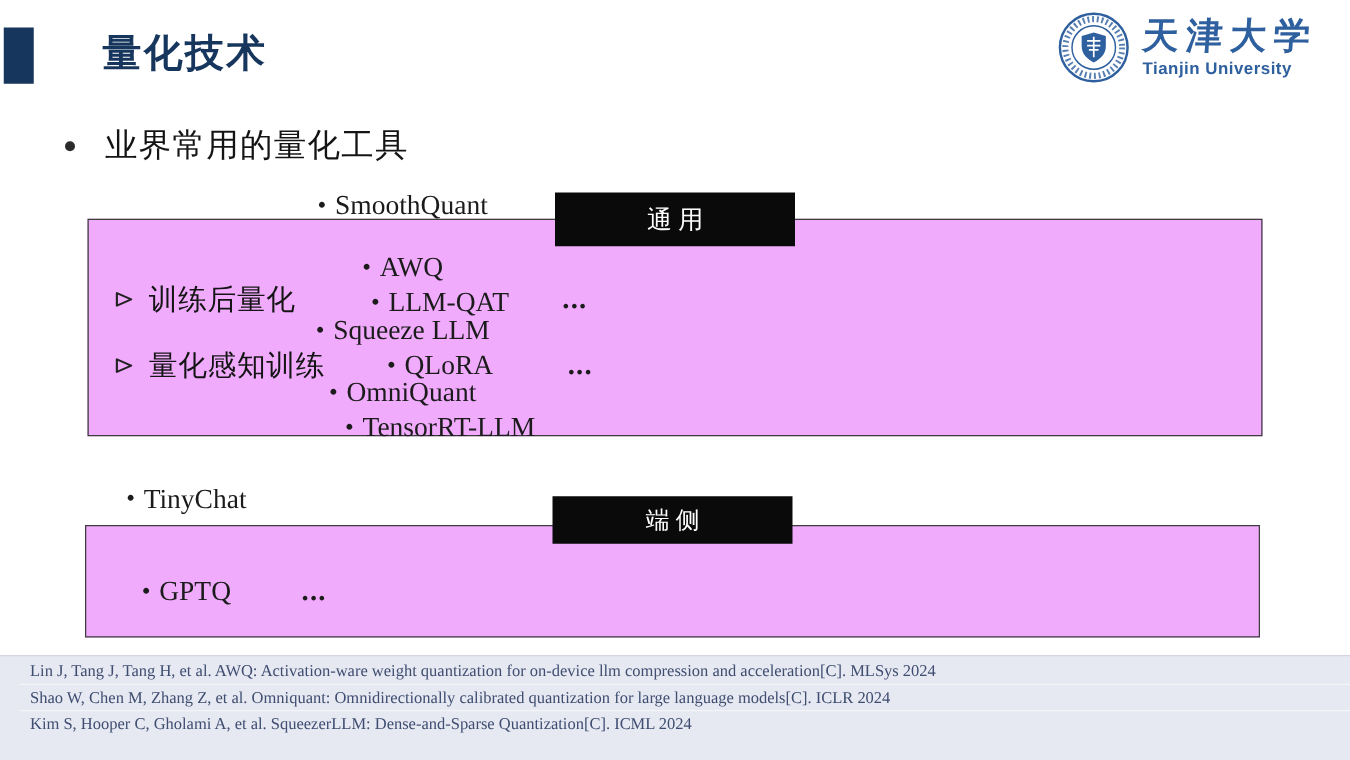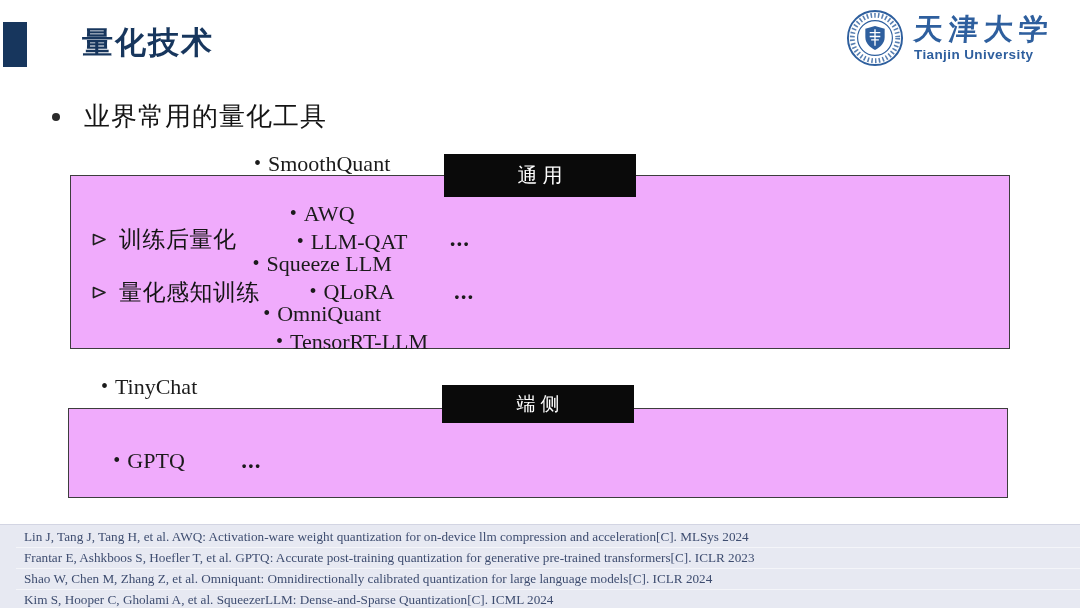--- a/index.html
+++ b/index.html
@@ -22,21 +22,21 @@
     color:var(--seal);letter-spacing:6px;transform:skewX(-4deg);
   }
   .uni-en{font-size:13.5px;font-weight:bold;color:var(--seal);letter-spacing:0.4px;margin-top:4px;}
   
   .bullet-heading{position:absolute;left:52px;top:99px;display:flex;align-items:center;gap:24px;}
   .bullet-dot{width:8px;height:8px;border-radius:50%;background:#2b2b2b;flex:0 0 auto;}
   .bullet-heading-text{font-size:26px;color:#141414;letter-spacing:1px;}
   
   .panel{position:absolute;background:#f0abfc;border:1.5px solid var(--border);}
   #panel-general{left:70px;top:175px;width:938px;height:172px;}
-  #panel-edge{left:68px;top:408px;width:938px;height:88px;text-align:right;}
+  #panel-edge{left:68px;top:420px;width:938px;height:88px;text-align:right;}
   .panel-label{
     position:absolute;left:50%;transform:translateX(-50%);
     background:var(--label_bg);color:#fff;display:flex;align-items:center;justify-content:center;
     letter-spacing:5px;padding-left:5px;box-sizing:border-box;
   }
   #label-general{top:-22px;width:192px;height:43px;font-size:20px;}
   #label-edge{top:-24px;width:192px;height:38px;font-size:19px;}
   .tool-row{position:absolute;left:20px;display:flex;align-items:center;height:30px;}
   #row-ptq{top:48px;}
   #row-qat{top:101px;}
@@ -136,18 +136,17 @@
         <span class="tool-item">TinyChat</span>
         <span class="tool-item">GPTQ</span>
         <span class="tool-item">llama.cpp</span>
       </span>
       <span class="more gap-md">...</span>
     </div>
   </div>
 
   <div class="references">
     <div class="ref-row">Lin J, Tang J, Tang H, et al. AWQ: Activation-ware weight quantization for on-device llm compression and acceleration[C]. MLSys 2024</div>
-    <div class="ref-row">Frantar E, Ashkboos S, Hoefler T, et al. GPTQ: Accurate post-training quantization for generative pre-trained transformers[C]. ICLR 2023</div>
     <div class="ref-row">Shao W, Chen M, Zhang Z, et al. Omniquant: Omnidirectionally calibrated quantization for large language models[C]. ICLR 2024</div>
     <div class="ref-row">Kim S, Hooper C, Gholami A, et al. SqueezerLLM: Dense-and-Sparse Quantization[C]. ICML 2024</div>
   </div>
 
 </div>
 
 </body></html>

